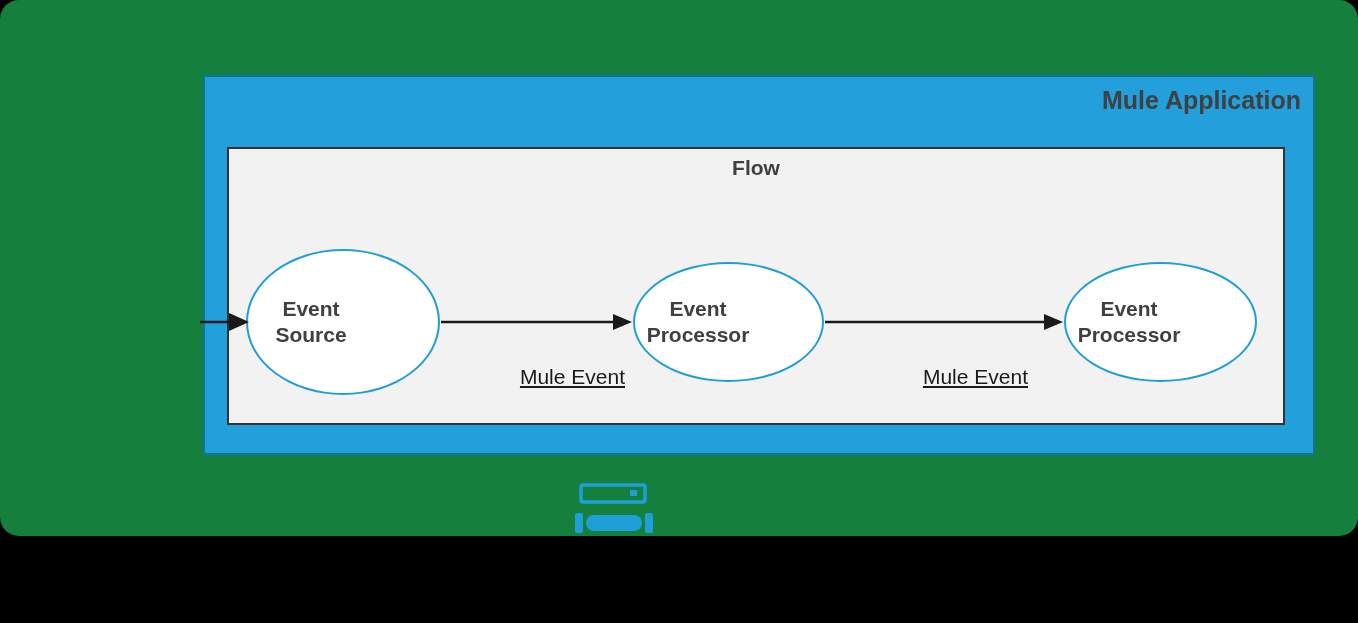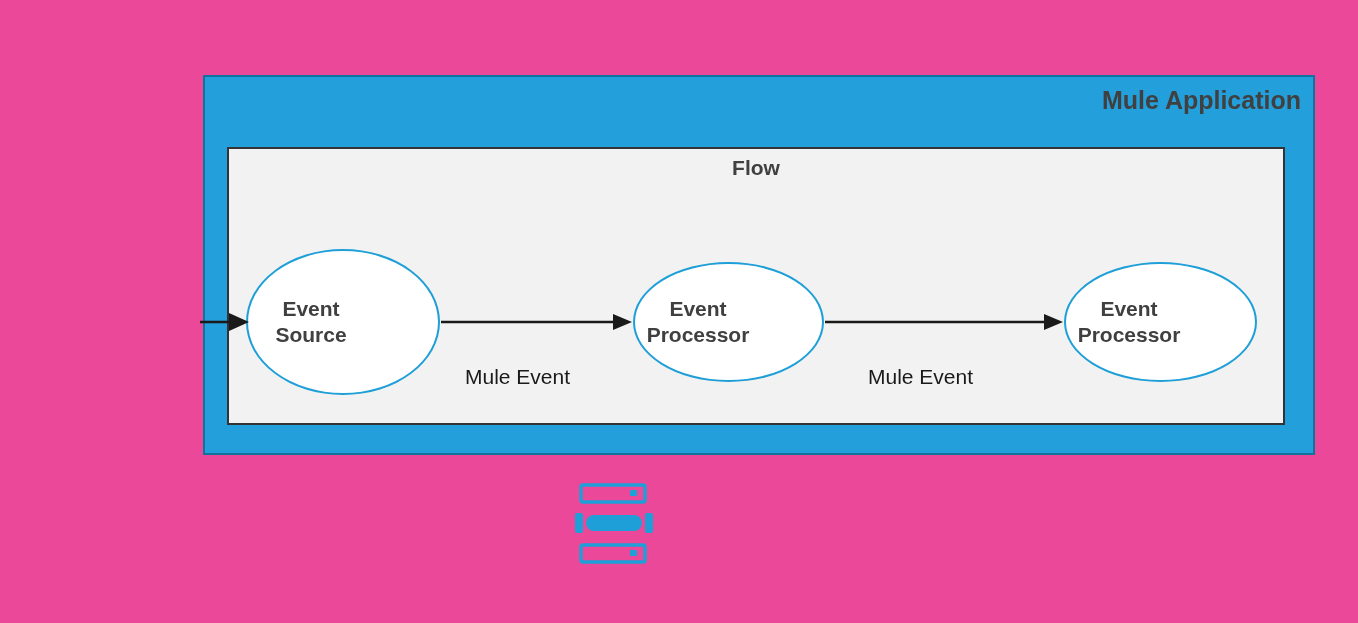--- a/index.html
+++ b/index.html
@@ -4,23 +4,24 @@
 <style>
   html, body {
     margin: 0;
     padding: 0;
     background: #000000;
     font-family: "Liberation Sans", sans-serif;
   }
   .canvas {
     position: relative;
     width: 1358px;
-    height: 623px;
-    background: #ec4899;
+    height: 536px;
+    background: #15803d;
     overflow: hidden;
+    border-radius: 19px;
   }
   .mule-app {
     position: absolute;
     left: 203px;
     top: 75px;
     width: 1112px;
     height: 380px;
     background: #239FDB;
     border: 2px solid #10739E;
     box-sizing: border-box;
@@ -71,23 +72,24 @@
     font-weight: bold;
     line-height: 1.25;
     color: #404040;
   }
   .node-es { left: 246px; top: 249px; width: 194px; height: 146px; }
   .node-ep1 { left: 633px; top: 262px; width: 191px; height: 120px; }
   .node-ep2 { left: 1064px; top: 262px; width: 193px; height: 120px; }
   .edge-label {
     position: absolute;
     width: 160px;
-    text-align: left;
+    text-align: right;
     font-size: 21px;
     color: #1A1A1A;
+    text-decoration: underline;
   }
   .edge-label-1 { left: 465px; top: 365px; }
   .edge-label-2 { left: 868px; top: 365px; }
   .arrow-layer {
     position: absolute;
     left: 0;
     top: 0;
     width: 1358px;
     height: 623px;
     pointer-events: none;

